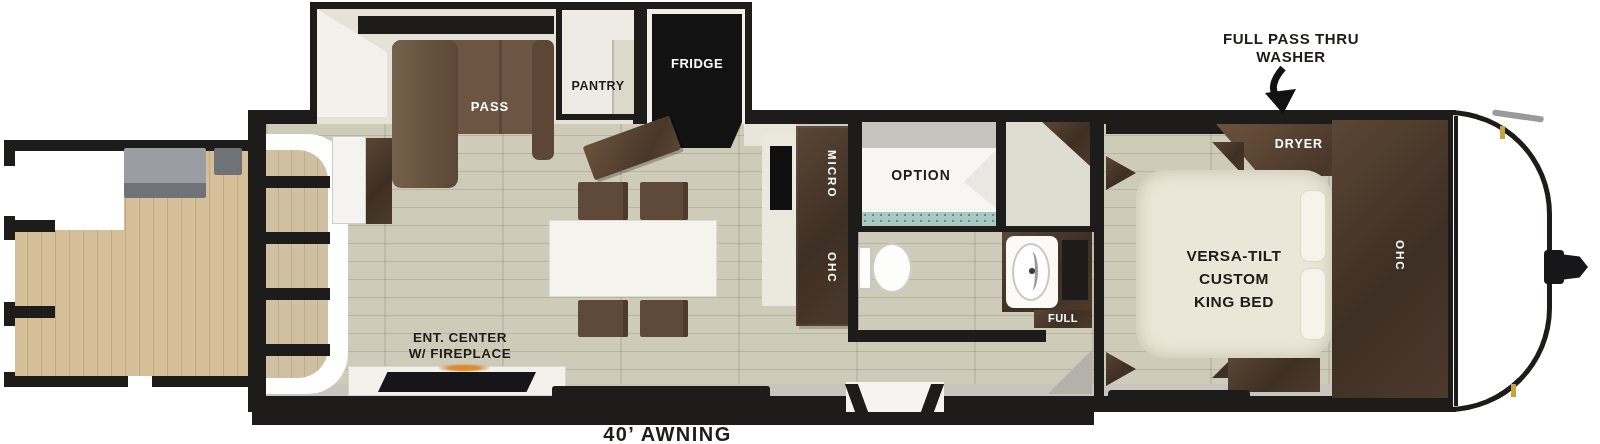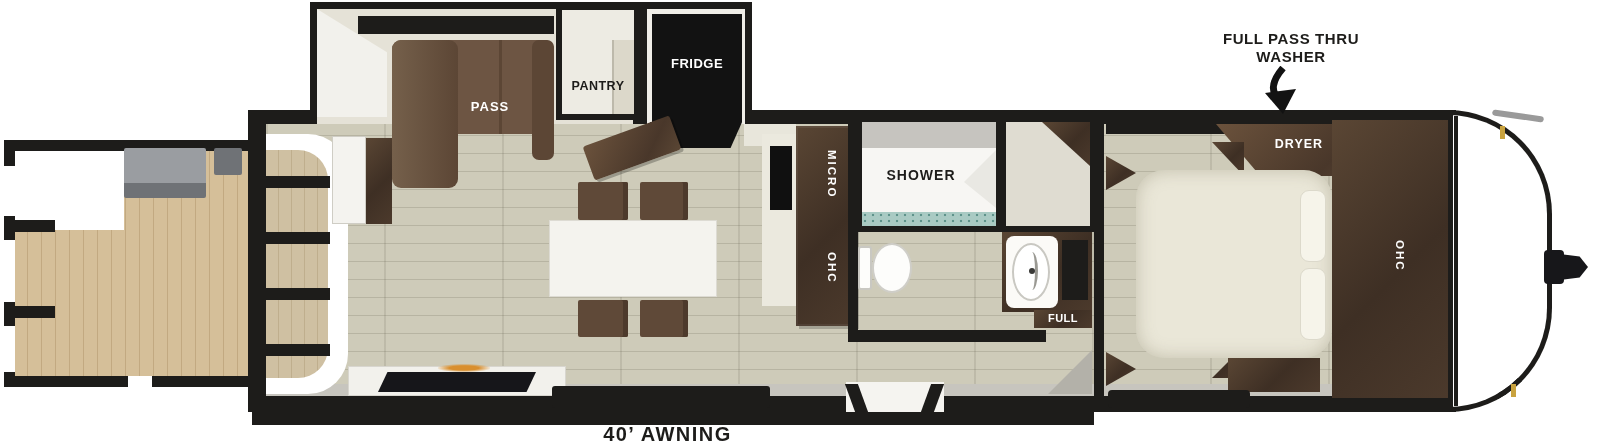--- a/index.html
+++ b/index.html
@@ -84,36 +84,40 @@
 
   <div class="abs" style="left:266px;top:134px;width:82px;height:260px;background:#fff;border-radius:0 40px 40px 0;"></div>
   <div class="abs" style="left:266px;top:150px;width:62px;height:228px;border-radius:0 30px 30px 0;background-image:repeating-linear-gradient(90deg,#cfc0a2 0 12px,#bfae8d 12px 13px);"></div>
   <div class="abs wall" style="left:266px;top:176px;width:64px;height:12px;"></div>
   <div class="abs wall" style="left:266px;top:232px;width:64px;height:12px;"></div>
   <div class="abs wall" style="left:266px;top:288px;width:64px;height:12px;"></div>
   <div class="abs wall" style="left:266px;top:344px;width:64px;height:12px;"></div>
   <div class="abs" style="left:332px;top:136px;width:34px;height:88px;background:#f4f3ef;border:1px solid #cfcdc5;"></div>
   <div class="abs walnut" style="left:366px;top:138px;width:26px;height:86px;"></div>
 
+  <div class="abs lbl c" style="left:380px;top:330px;width:160px;font-size:13.5px;line-height:16px;">
+    <div>ENT. CENTER</div>
+    <div>W/ FIREPLACE</div>
+  </div>
   <div class="abs" style="left:348px;top:366px;width:218px;height:30px;background:#f2f1ec;border:1px solid #d8d6cf;"></div>
   <div class="abs" style="left:438px;top:364px;width:52px;height:8px;background:radial-gradient(ellipse at center,var(--flame,#d98f2e) 0 40%,rgba(217,143,46,0) 75%);"></div>
   <div class="abs" style="left:378px;top:372px;width:158px;height:20px;background:#16161a;clip-path:polygon(6% 0,100% 0,94% 100%,0 100%);"></div>
 
   <div class="abs" style="left:578px;top:182px;width:50px;height:38px;background:var(--chair-brown,#5f4938);border-radius:2px;box-shadow:inset -5px 0 0 #4d3a2c;"></div>
   <div class="abs" style="left:640px;top:182px;width:48px;height:38px;background:var(--chair-brown,#5f4938);border-radius:2px;box-shadow:inset -5px 0 0 #4d3a2c;"></div>
   <div class="abs" style="left:549px;top:220px;width:168px;height:77px;background:#f4f3ee;border:1px solid #dddbd3;"></div>
   <div class="abs" style="left:578px;top:300px;width:50px;height:37px;background:var(--chair-brown,#5f4938);border-radius:2px;box-shadow:inset -5px 0 0 #4d3a2c;"></div>
   <div class="abs" style="left:640px;top:300px;width:48px;height:37px;background:var(--chair-brown,#5f4938);border-radius:2px;box-shadow:inset -5px 0 0 #4d3a2c;"></div>
 
   <div class="abs wall" style="left:848px;top:116px;width:10px;height:226px;"></div>
   <div class="abs" style="left:856px;top:116px;width:146px;height:116px;background:#f7f6f3;border:6px solid var(--wall,#1d1c1a);"></div>
   <div class="abs" style="left:862px;top:122px;width:134px;height:26px;background:#c6c4bf;"></div>
   <div class="abs" style="left:964px;top:150px;width:32px;height:58px;background:#e9e8e3;clip-path:polygon(100% 0,100% 100%,0 55%);"></div>
   <div class="abs tile" style="left:862px;top:212px;width:134px;height:14px;"></div>
-  <div class="abs lbl c" style="left:856px;top:167px;width:130px;font-size:14px;letter-spacing:1px;"><span>SHOWER</span></div>
+  <div class="abs lbl c" style="left:856px;top:167px;width:130px;font-size:14px;letter-spacing:1px;"><span>OPTION</span></div>
   <div class="abs" style="left:858px;top:246px;width:14px;height:44px;background:#fdfdfb;border:2px solid #c9c8c2;border-radius:3px;"></div>
   <div class="abs" style="left:872px;top:243px;width:40px;height:50px;background:#fdfdfb;border:2px solid #cfcec8;border-radius:50%;"></div>
 
   <div class="abs" style="left:1000px;top:116px;width:96px;height:116px;background:#dfdcd1;border:6px solid var(--wall,#1d1c1a);"></div>
   <div class="abs walnut" style="left:1042px;top:122px;width:48px;height:44px;clip-path:polygon(0 0,100% 0,100% 100%);"></div>
 
   <div class="abs walnut" style="left:1002px;top:232px;width:90px;height:80px;"></div>
   <div class="abs" style="left:1006px;top:236px;width:52px;height:72px;background:#fbfaf7;border-radius:8px;"></div>
   <div class="abs" style="left:1012px;top:243px;width:38px;height:58px;background:#fff;border:2px solid #c9c8c2;border-radius:50%;"></div>
   <div class="abs" style="left:1026px;top:252px;width:12px;height:38px;border-right:3px solid #9a9993;border-radius:50%;"></div>
@@ -130,20 +134,25 @@
   <div class="abs lbl c white" style="left:1244px;top:137px;width:110px;font-size:12.5px;letter-spacing:1px;"><span>DRYER</span></div>
   <div class="abs walnut" style="left:1212px;top:142px;width:32px;height:34px;clip-path:polygon(100% 0,100% 100%,0 0);"></div>
   <div class="abs walnut" style="left:1106px;top:156px;width:30px;height:34px;clip-path:polygon(0 0,100% 50%,0 100%);"></div>
   <div class="abs walnut" style="left:1106px;top:352px;width:30px;height:34px;clip-path:polygon(0 0,100% 50%,0 100%);"></div>
   <div class="abs walnut" style="left:1212px;top:346px;width:32px;height:32px;clip-path:polygon(0 100%,100% 0,100% 100%);"></div>
   <div class="abs walnut" style="left:1332px;top:120px;width:122px;height:278px;"></div>
   <div class="abs lbl white vtext" style="left:1384px;top:240px;width:22px;height:64px;font-size:11.5px;"><span>OHC</span></div>
   <div class="abs cream" style="left:1136px;top:170px;width:196px;height:188px;border-radius:28px;box-shadow:inset 0 0 18px rgba(120,115,90,.35);"></div>
   <div class="abs" style="left:1300px;top:190px;width:26px;height:72px;background:#f6f4ea;border:1px solid #dcd9cb;border-radius:9px;"></div>
   <div class="abs" style="left:1300px;top:268px;width:26px;height:72px;background:#f6f4ea;border:1px solid #dcd9cb;border-radius:9px;"></div>
+  <div class="abs lbl c" style="left:1136px;top:244px;width:196px;font-size:15.5px;line-height:23px;">
+    <div>VERSA-TILT</div>
+    <div>CUSTOM</div>
+    <div>KING BED</div>
+  </div>
   <div class="abs walnut" style="left:1228px;top:358px;width:92px;height:34px;"></div>
   <div class="abs wall" style="left:1108px;top:390px;width:142px;height:18px;border-radius:4px;"></div>
 
   <div class="abs wall" style="left:552px;top:386px;width:218px;height:22px;border-radius:3px;"></div>
   <div class="abs" style="left:846px;top:382px;width:98px;height:30px;background:#f5f4f0;"></div>
   <div class="abs wall" style="left:850px;top:384px;width:13px;height:28px;transform:skewX(20deg);"></div>
   <div class="abs wall" style="left:926px;top:384px;width:13px;height:28px;transform:skewX(-20deg);"></div>
 
   <div class="abs" style="left:1448px;top:110px;width:104px;height:302px;background:#fff;border:5px solid var(--wall,#1d1c1a);border-radius:0 110px 110px 0;"></div>
   <div class="abs wall" style="left:1454px;top:116px;width:4px;height:290px;"></div>

